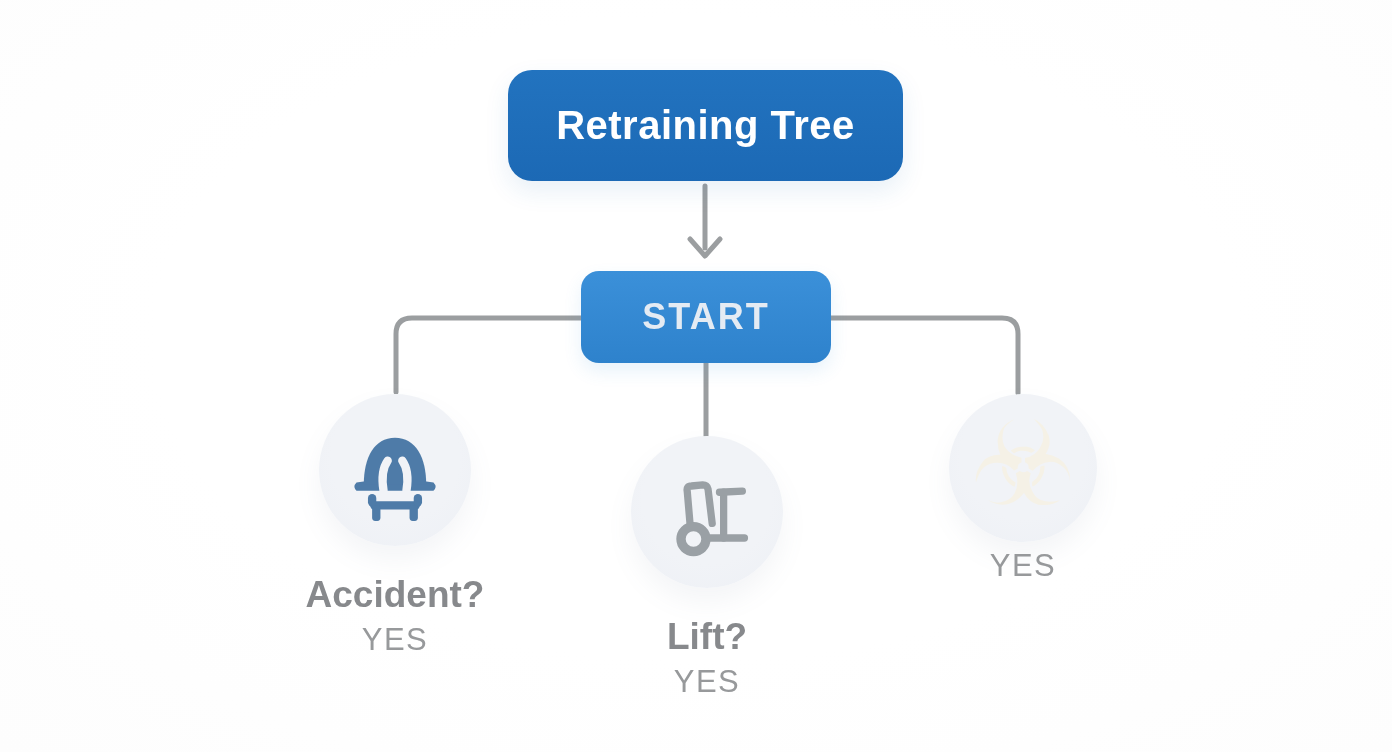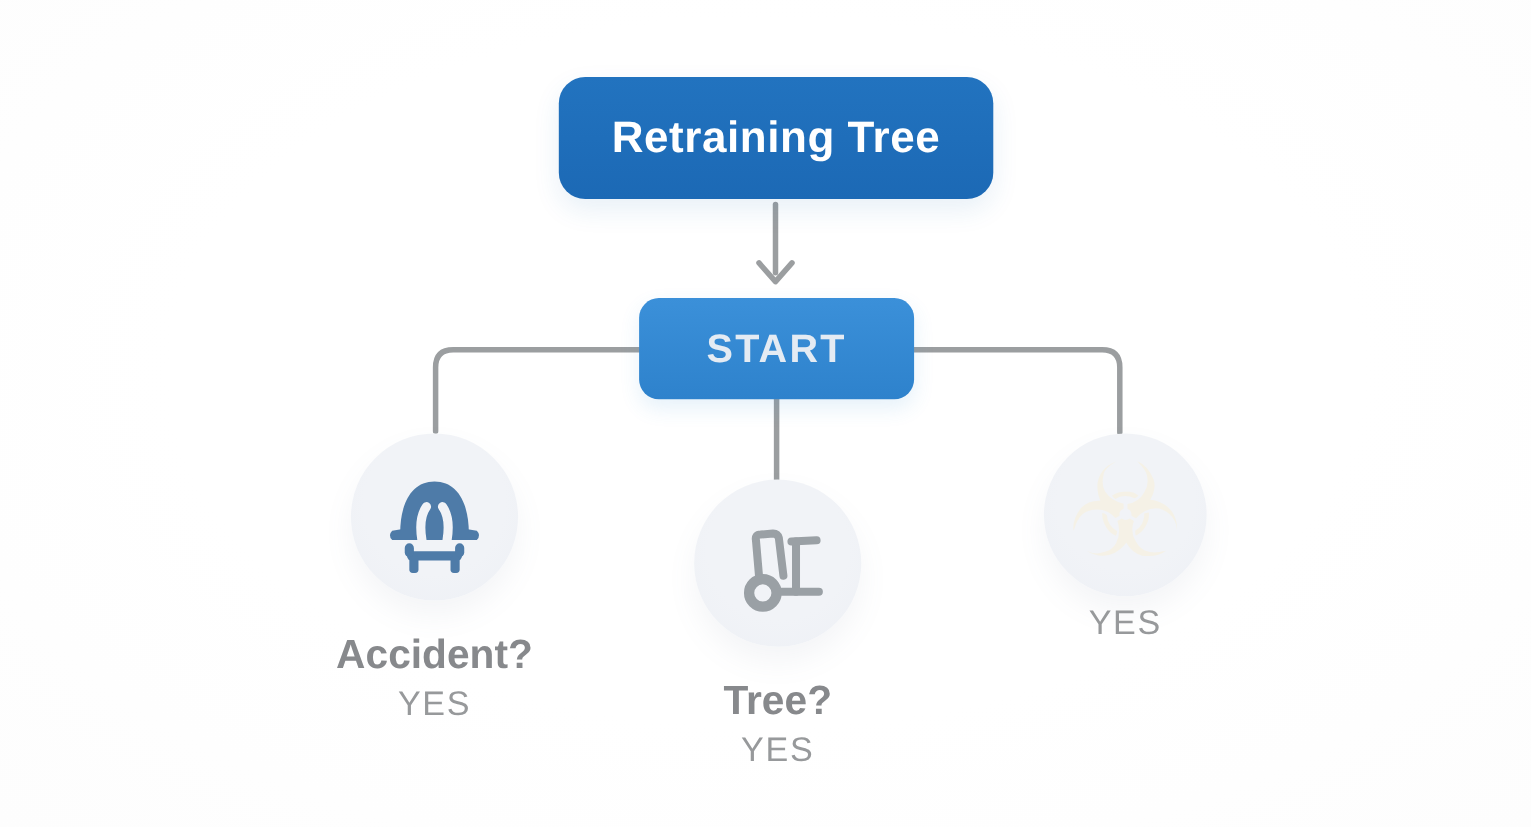--- a/index.html
+++ b/index.html
@@ -149,21 +149,21 @@
   <div class="branch branch-lift">
     <div class="branch-circle">
       <svg class="icon-svg" width="104" height="104" viewBox="0 0 100 100">
         <path class="forklift-stroke" d="M34 65 L31 30 Q30 25 35 25 L46 24 Q50 24 51 28 L55 61"></path>
         <circle class="forklift-wheel" cx="37" cy="76" r="12"></circle>
         <path class="forklift-stroke" d="M66 31 L66 75"></path>
         <path class="forklift-stroke" d="M62 31 L84 30"></path>
         <path class="forklift-stroke" d="M53 75 L86 75"></path>
       </svg>
     </div>
-    <div class="branch-question">Tree?</div>
+    <div class="branch-question">Lift?</div>
     <div class="branch-answer">YES</div>
   </div>
 
   <div class="branch branch-hazard">
     <div class="branch-circle">
       <span class="biohazard-glyph">☣</span>
     </div>
     <div class="branch-answer">YES</div>
   </div>
 

